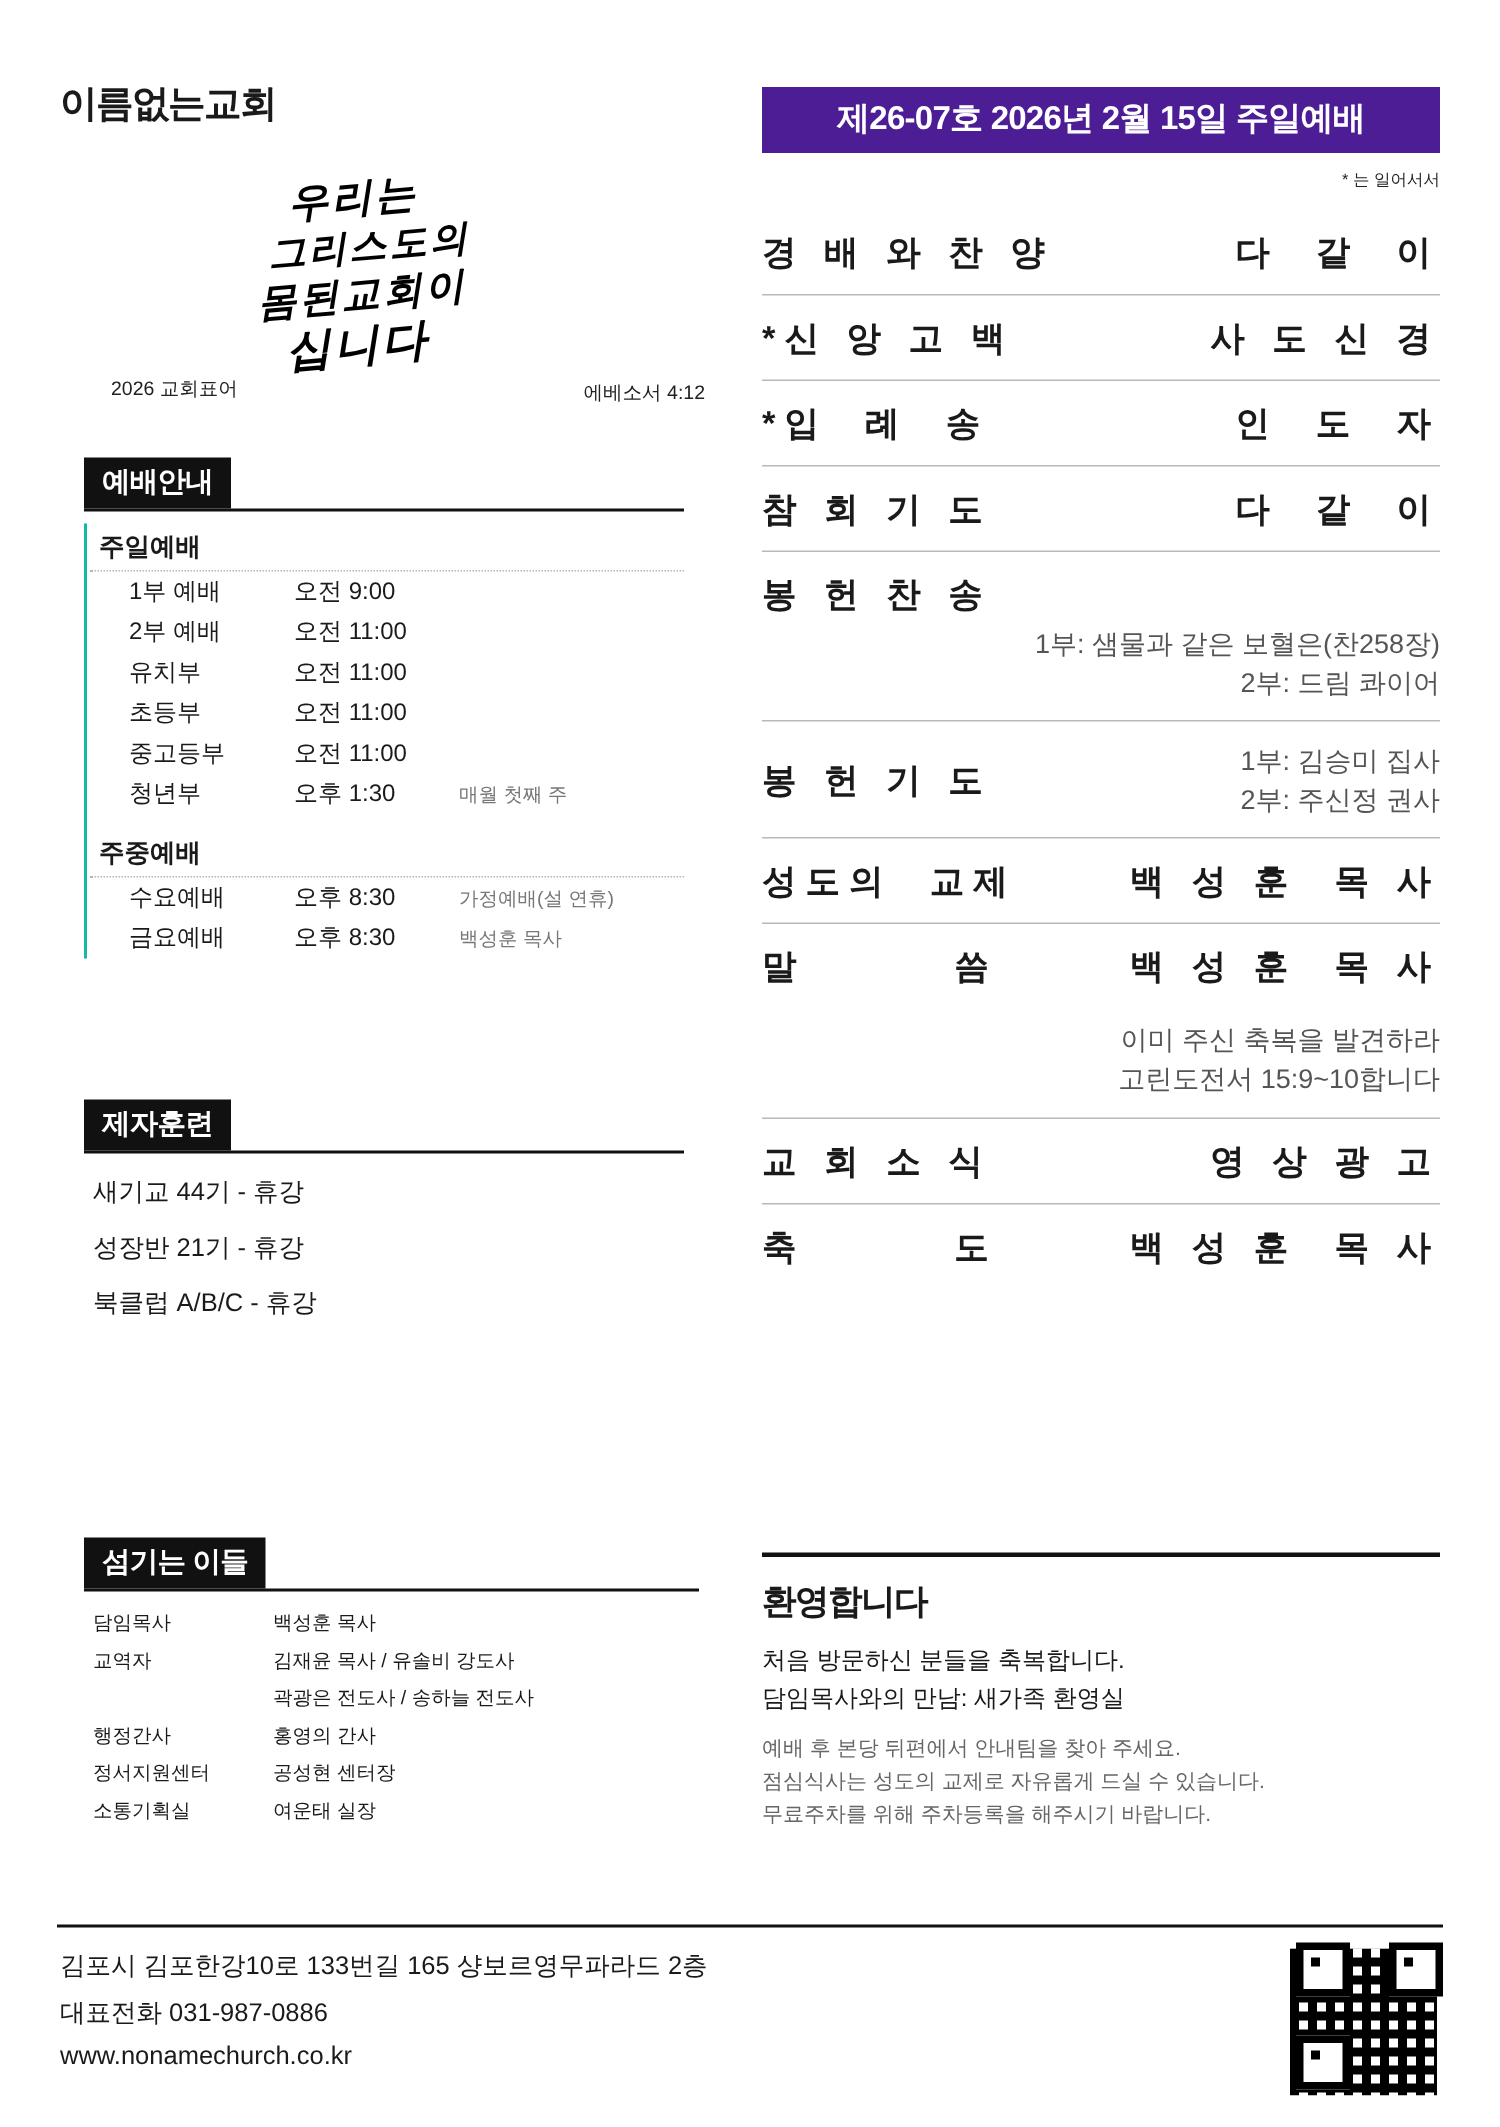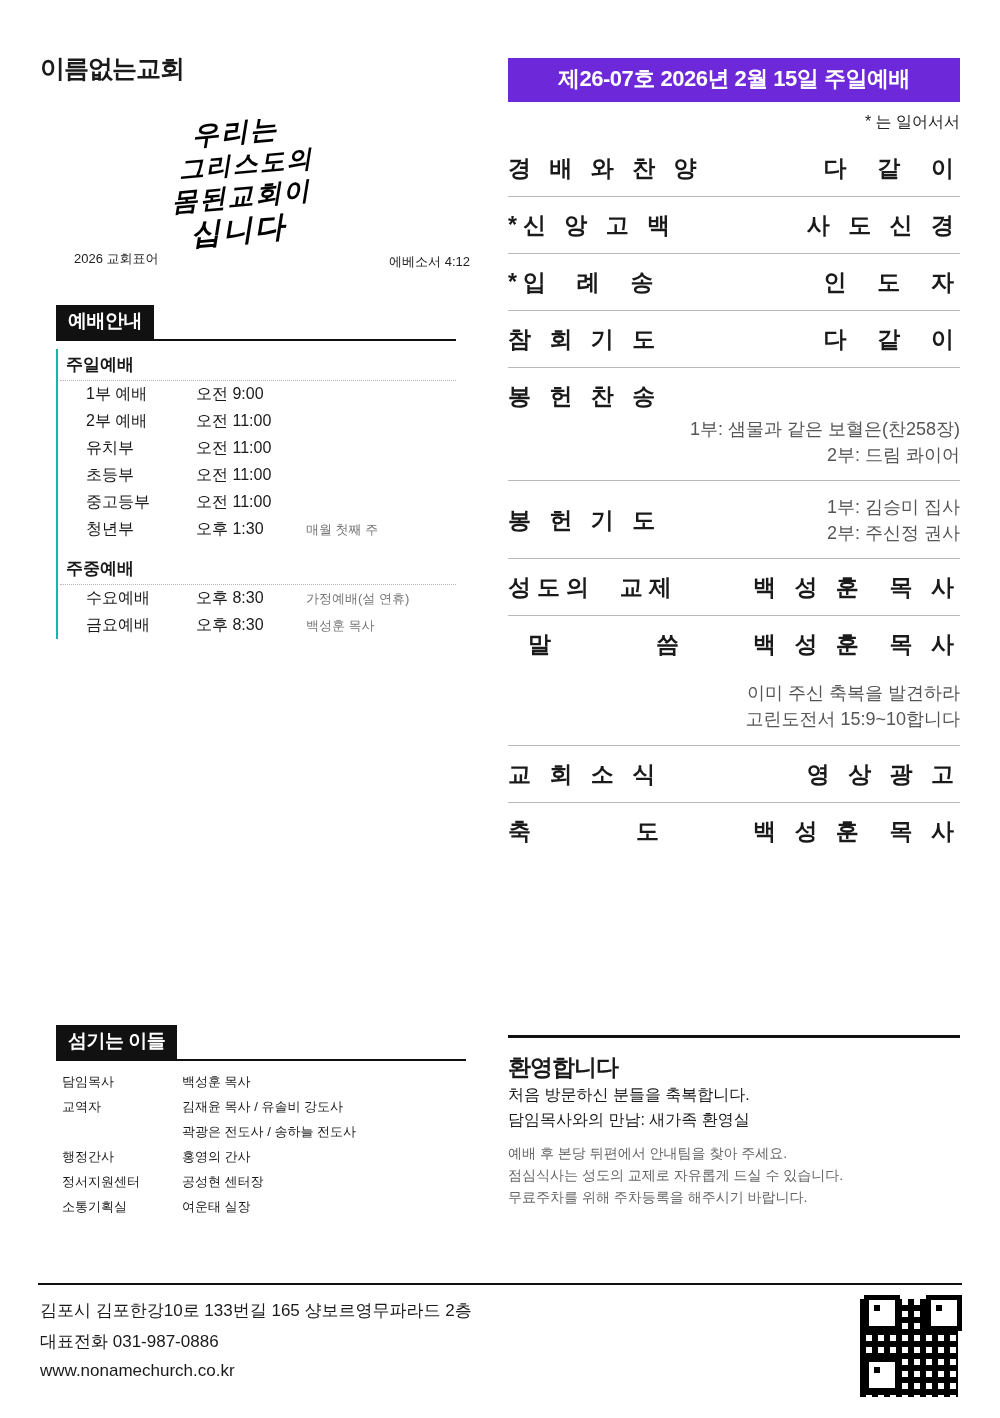--- a/index.html
+++ b/index.html
@@ -27,35 +27,35 @@
     top: 52px;
     font-size: 25px;
     font-weight: bold;
     letter-spacing: -1px;
   }
   .issue-banner {
     position: absolute;
     left: 508px;
     top: 58px;
     width: 452px;
-    background: #6d28d9;
+    background: #4c1d95;
     color: #fff;
     font-size: 22px;
     font-weight: bold;
     text-align: center;
     padding: 6px 0 8px 0;
     letter-spacing: -0.5px;
   }
   .stand-note {
     position: absolute;
     left: 508px;
     top: 100px;
     width: 452px;
     text-align: right;
-    font-size: 16px;
+    font-size: 11px;
     color: #222;
     padding-top: 12px;
   }
 
   
   .slogan-wrap {
     position: absolute;
     left: 40px;
     top: 110px;
     width: 430px;
@@ -205,20 +205,21 @@
     left: 508px;
     top: 1035px;
     width: 452px;
     border-top: 3px solid #111;
     padding-top: 14px;
   }
   .welcome-title {
     font-size: 23px;
     font-weight: bold;
     letter-spacing: -1px;
+    margin-bottom: 12px;
   }
   .welcome-line {
     font-size: 16px;
     padding: 2px 0;
   }
   .welcome-note {
     font-size: 14px;
     color: #666;
     padding: 2px 0;
   }
@@ -354,20 +355,27 @@
         <span class="wi-note">가정예배(설 연휴)</span>
       </div>
       <div class="wi-row">
         <span class="wi-label">금요예배</span>
         <span class="wi-time">오후 8:30</span>
         <span class="wi-note">백성훈 목사</span>
       </div>
     </div>
   </div>
 
+  <div class="sec-head-wrap" id="discipleship">
+    <div class="sec-head">제자훈련</div>
+    <div class="sec-underline"></div>
+    <div class="dt-row">새기교 44기 - 휴강</div>
+    <div class="dt-row">성장반 21기 - 휴강</div>
+    <div class="dt-row">북클럽 A/B/C - 휴강</div>
+  </div>
 
   <div class="sec-head-wrap" id="servants">
     <div class="sec-head">섬기는 이들</div>
     <div class="sec-underline"></div>
     <div style="margin-top:8px;">
       <div class="sv-row">
         <span class="sv-role">담임목사</span>
         <span class="sv-name">백성훈 목사</span>
       </div>
       <div class="sv-row">
@@ -443,21 +451,21 @@
       </div>
     </div>
 
     <div class="order-item">
       <div class="order-main">
         <span class="order-title">성도의  교제</span>
         <span class="order-who">백 성 훈  목 사</span>
       </div>
     </div>
 
-    <div class="order-item" style="border-bottom:none;margin-left:20px;">
+    <div class="order-item" style="border-bottom:none;">
       <div class="order-main">
         <span class="order-title">말        씀</span>
         <span class="order-who">백 성 훈  목 사</span>
       </div>
     </div>
 
     <div class="order-item" style="padding-top:4px;">
       <div class="order-sub">
         <div>이미 주신 축복을 발견하라</div>
         <div>고린도전서 15:9~10합니다</div>

